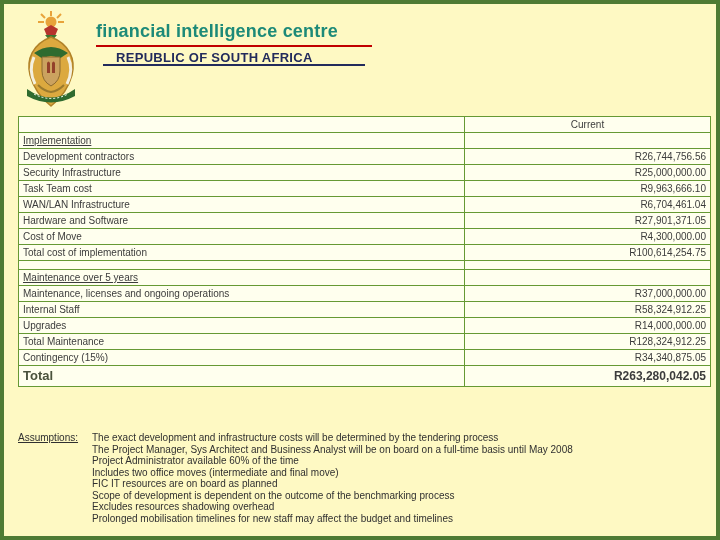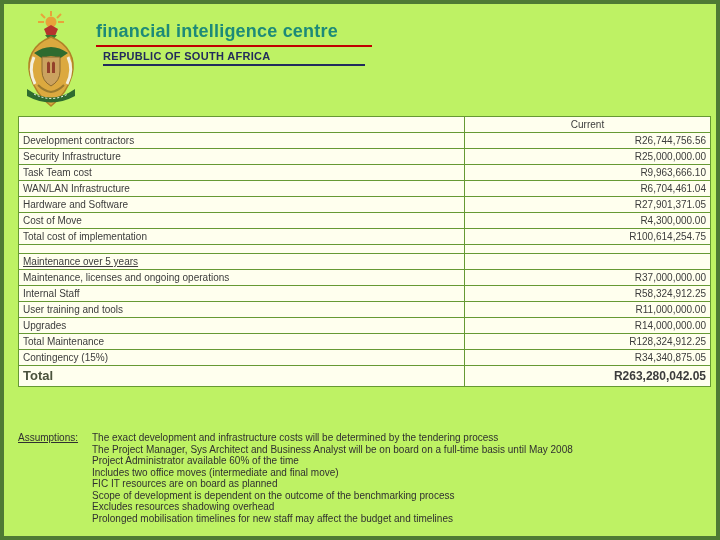--- a/index.html
+++ b/index.html
@@ -1,23 +1,23 @@
 <!DOCTYPE html>
 <html><head>
 <meta charset="utf-8">
 <style>
   * { margin:0; padding:0; box-sizing:border-box; }
   html,body { width:720px; height:540px; background:#ffffff; font-family:"Liberation Sans", sans-serif; }
-  .slide { position:relative; width:720px; height:540px; background:#bef264; border:4px solid #4E7B34; overflow:hidden; }
+  .slide { position:relative; width:720px; height:540px; background:#fef9c3; border:4px solid #4E7B34; overflow:hidden; }
 
   .logo { position:absolute; left:10px; top:5px; width:74px; height:100px; }
 
   .title { position:absolute; left:92px; top:17px; font-size:18px; font-weight:bold; color:#1D8A78; letter-spacing:0.2px; white-space:nowrap; }
   .red-rule { position:absolute; left:92px; top:41px; width:276px; height:2px; background:#C00000; }
-  .subtitle { position:absolute; left:99px; top:46px; font-size:11px; font-weight:bold; color:#222B5C; letter-spacing:0.3px; white-space:nowrap; }
+  .subtitle { position:absolute; left:112px; top:46px; font-size:13px; font-weight:bold; color:#222B5C; letter-spacing:0.3px; white-space:nowrap; }
   .navy-rule { position:absolute; left:99px; top:60px; width:262px; height:2px; background:#222B5C; }
 
   .cost-table { position:absolute; left:14px; top:112px; width:692px; border-collapse:collapse; table-layout:fixed; }
   .cost-table td { border:1px solid #669933; background:#FFFFEE; font-size:10px; line-height:13px; height:13px; color:#3C3C3C; padding:1px 4px; vertical-align:middle; overflow:hidden; white-space:nowrap; }
   .cost-table td.value { text-align:right; }
   tr.header td.value { text-align:center; }
   tr.section td.label { text-decoration:underline; }
   tr.spacer td { height:9px; }
   tr.grand-total td { height:18px; line-height:18px; }
   tr.grand-total td.label { font-size:13px; font-weight:bold; color:#4A523C; }
@@ -66,20 +66,24 @@
   <table class="cost-table">
     <colgroup>
       <col style="width:446px">
       <col style="width:246px">
     </colgroup>
     <tbody>
         <tr class="header">
           <td class="label"></td>
           <td class="value">Current</td>
         </tr>
+        <tr class="section">
+          <td class="label">Implementation</td>
+          <td class="value"></td>
+        </tr>
         <tr class="item">
           <td class="label">Development contractors</td>
           <td class="value">R26,744,756.56</td>
         </tr>
         <tr class="item">
           <td class="label">Security Infrastructure</td>
           <td class="value">R25,000,000.00</td>
         </tr>
         <tr class="item">
           <td class="label">Task Team cost</td>
@@ -111,24 +115,20 @@
         </tr>
         <tr class="item">
           <td class="label">Maintenance, licenses and ongoing operations</td>
           <td class="value">R37,000,000.00</td>
         </tr>
         <tr class="item">
           <td class="label">Internal Staff</td>
           <td class="value">R58,324,912.25</td>
         </tr>
         <tr class="item">
-          <td class="label">User training and tools</td>
-          <td class="value">R11,000,000.00</td>
-        </tr>
-        <tr class="item">
           <td class="label">Upgrades</td>
           <td class="value">R14,000,000.00</td>
         </tr>
         <tr class="item">
           <td class="label">Total Maintenance</td>
           <td class="value">R128,324,912.25</td>
         </tr>
         <tr class="item">
           <td class="label">Contingency (15%)</td>
           <td class="value">R34,340,875.05</td>

